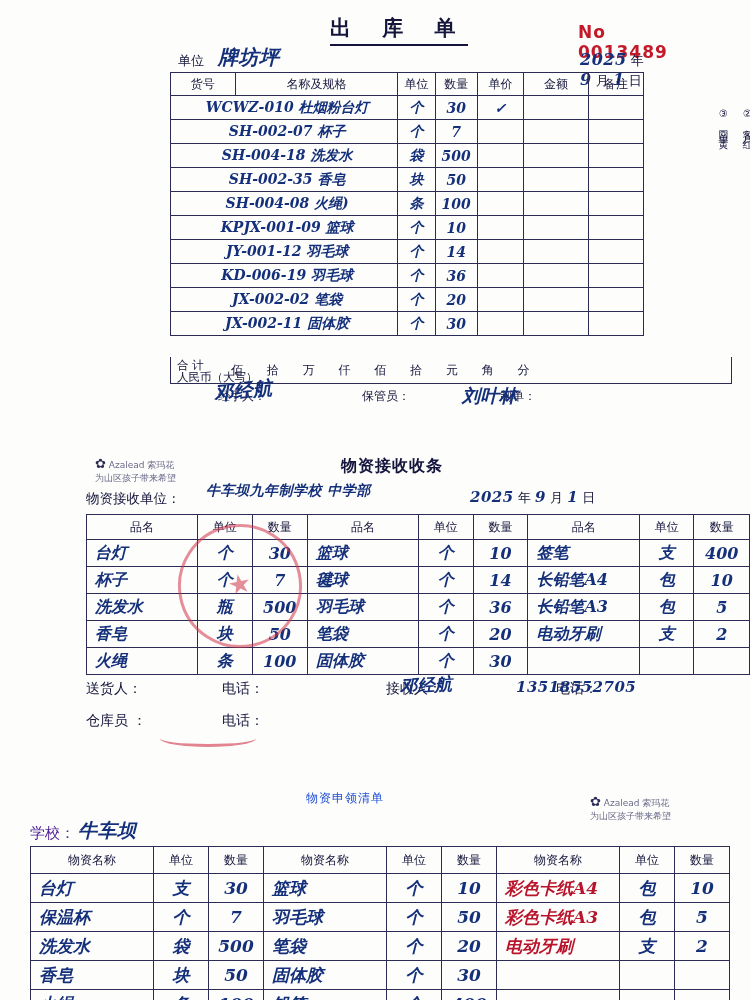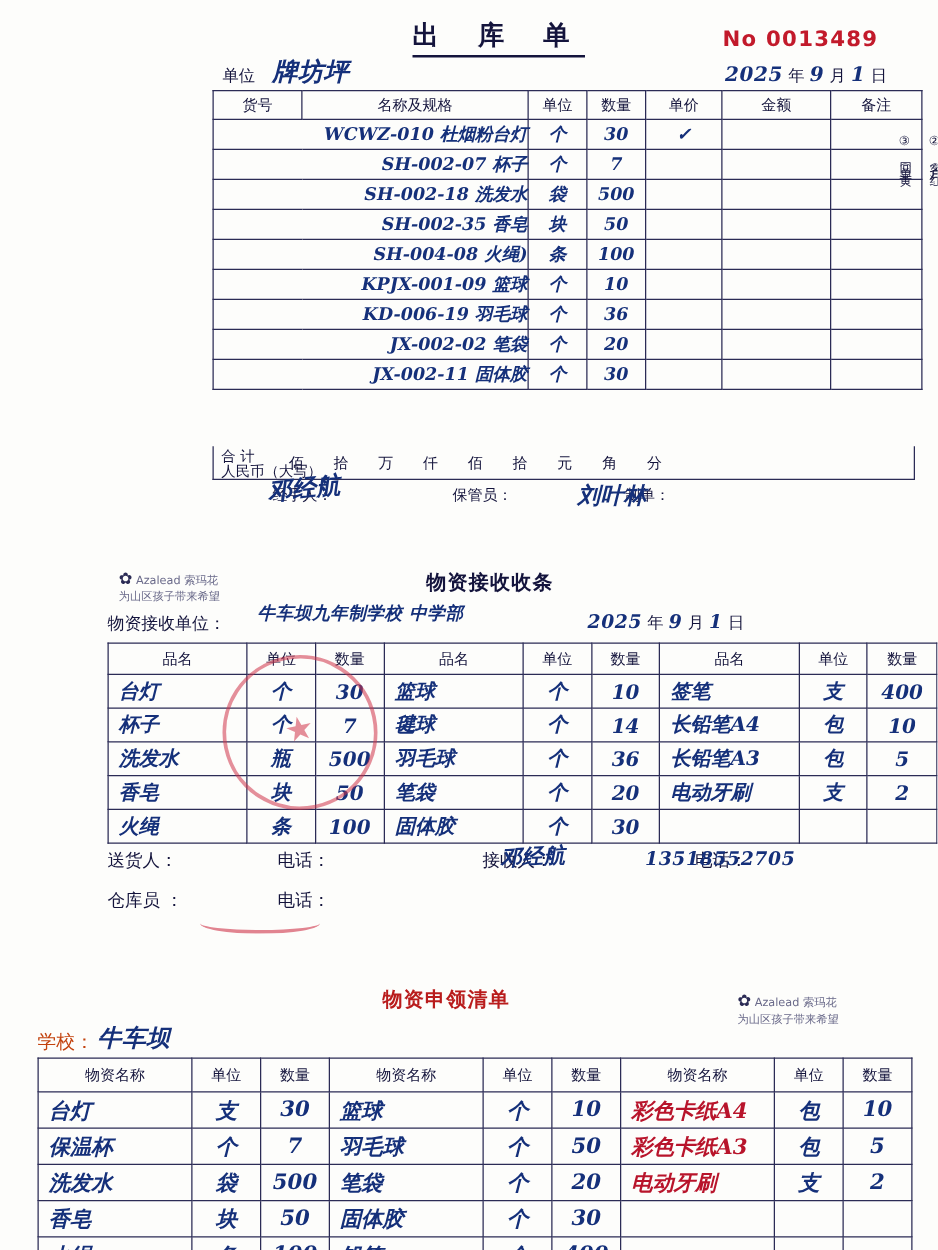--- a/index.html
+++ b/index.html
@@ -16,21 +16,21 @@
   
   .hw{
     font-family:"DejaVu Serif","Liberation Serif",serif;
     color:#15307a;
     font-style:italic;
     font-weight:700;
     letter-spacing:.5px;
   }
 
   
-  .sec1{position:absolute;left:0;top:0;width:750px;height:420px;}
+  .sec1{position:absolute;left:0;top:0;width:644px;height:420px;}
   .s1-title{
     position:absolute;left:330px;top:14px;
     font-size:21px;font-weight:700;letter-spacing:12px;
     border-bottom:2px solid #14143c;padding-bottom:2px;
     color:#14143c;
   }
   .s1-no{
     position:absolute;left:578px;top:22px;
     font-size:17px;color:#c21a2b;font-weight:700;letter-spacing:1px;
   }
@@ -54,21 +54,21 @@
   .t1 .c-code{width:70px;}
   .t1 .c-name{width:180px;}
   .t1 .c-unit{width:46px;}
   .t1 .c-qty{width:46px;}
   .t1 .c-price{width:60px;}
   .t1 .c-amt{width:86px;}
   .t1 .c-note{width:72px;}
   .t1 td.hwcell{
     font-family:"DejaVu Serif","Liberation Serif",serif;
     font-style:italic;font-weight:700;color:#15307a;font-size:14px;
-    text-align:right;padding-left:6px;
+    text-align:center;padding-left:6px;
     white-space:nowrap;
   }
   .t1 td.hwcell.ctr{text-align:center;padding-left:0;}
 
   .s1-sum{
     position:absolute;left:170px;top:357px;width:560px;height:26px;
     border:1px solid #2b2b55;border-top:none;
     font-size:11.5px;color:#14143c;
   }
   .s1-sum .lbl{position:absolute;left:6px;top:2px;line-height:12px;}
@@ -126,23 +126,23 @@
     color:#d0344a;font-size:11px;text-align:center;width:100px;line-height:15px;
   }
   .stamp .star{position:absolute;left:50%;top:48%;transform:translate(-50%,-50%);color:#d0344a;font-size:26px;}
   .redline{
     position:absolute;left:160px;top:730px;width:96px;height:14px;
     border-bottom:3px solid #d0344a;border-radius:50%;opacity:.6;
   }
 
   
   .sec3{position:absolute;left:0;top:780px;width:750px;}
-  .s3-title{position:absolute;left:306px;top:10px;font-size:16px;font-weight:700;color:#b91c1c;letter-spacing:1px;}
+  .s3-title{position:absolute;left:306px;top:10px;font-size:12px;font-weight:400;color:#1d4ed8;letter-spacing:1px;}
   .logo3{position:absolute;left:590px;top:14px;}
-  .s3-school-label{position:absolute;left:30px;top:44px;font-size:15px;color:#c2410c;}
+  .s3-school-label{position:absolute;left:30px;top:44px;font-size:15px;color:#4c1d95;}
   .s3-school-val{position:absolute;left:78px;top:38px;font-size:19px;}
 
   .t3{position:absolute;left:30px;top:66px;}
   .t3 th{height:26px;font-size:13px;}
   .t3 td{height:28px;}
   .t3 .cn{width:122px;}
   .t3 .cu{width:54px;}
   .t3 .cq{width:54px;}
   .t3 td.hwcell{
     font-family:"DejaVu Serif","Liberation Serif",serif;
@@ -194,21 +194,21 @@
       </tr>
       <tr>
         <td class="hwcell" colspan="2"><span>SH-002-07</span>&nbsp;<span>杯子</span></td>
         <td class="hwcell ctr">个</td>
         <td class="hwcell ctr">7</td>
         <td class="hwcell ctr"></td>
         <td></td>
         <td></td>
       </tr>
       <tr>
-        <td class="hwcell" colspan="2"><span>SH-002-18</span>&nbsp;<span>洗发水</span></td>
+        <td class="hwcell" colspan="2"><span>SH-004-18</span>&nbsp;<span>洗发水</span></td>
         <td class="hwcell ctr">袋</td>
         <td class="hwcell ctr">500</td>
         <td class="hwcell ctr"></td>
         <td></td>
         <td></td>
       </tr>
       <tr>
         <td class="hwcell" colspan="2"><span>SH-002-35</span>&nbsp;<span>香皂</span></td>
         <td class="hwcell ctr">块</td>
         <td class="hwcell ctr">50</td>
@@ -221,20 +221,28 @@
         <td class="hwcell ctr">条</td>
         <td class="hwcell ctr">100</td>
         <td class="hwcell ctr"></td>
         <td></td>
         <td></td>
       </tr>
       <tr>
         <td class="hwcell" colspan="2"><span>KPJX-001-09</span>&nbsp;<span>篮球</span></td>
         <td class="hwcell ctr">个</td>
         <td class="hwcell ctr">10</td>
+        <td class="hwcell ctr"></td>
+        <td></td>
+        <td></td>
+      </tr>
+      <tr>
+        <td class="hwcell" colspan="2"><span>JY-001-12</span>&nbsp;<span>羽毛球</span></td>
+        <td class="hwcell ctr">个</td>
+        <td class="hwcell ctr">14</td>
         <td class="hwcell ctr"></td>
         <td></td>
         <td></td>
       </tr>
       <tr>
         <td class="hwcell" colspan="2"><span>KD-006-19</span>&nbsp;<span>羽毛球</span></td>
         <td class="hwcell ctr">个</td>
         <td class="hwcell ctr">36</td>
         <td class="hwcell ctr"></td>
         <td></td>

